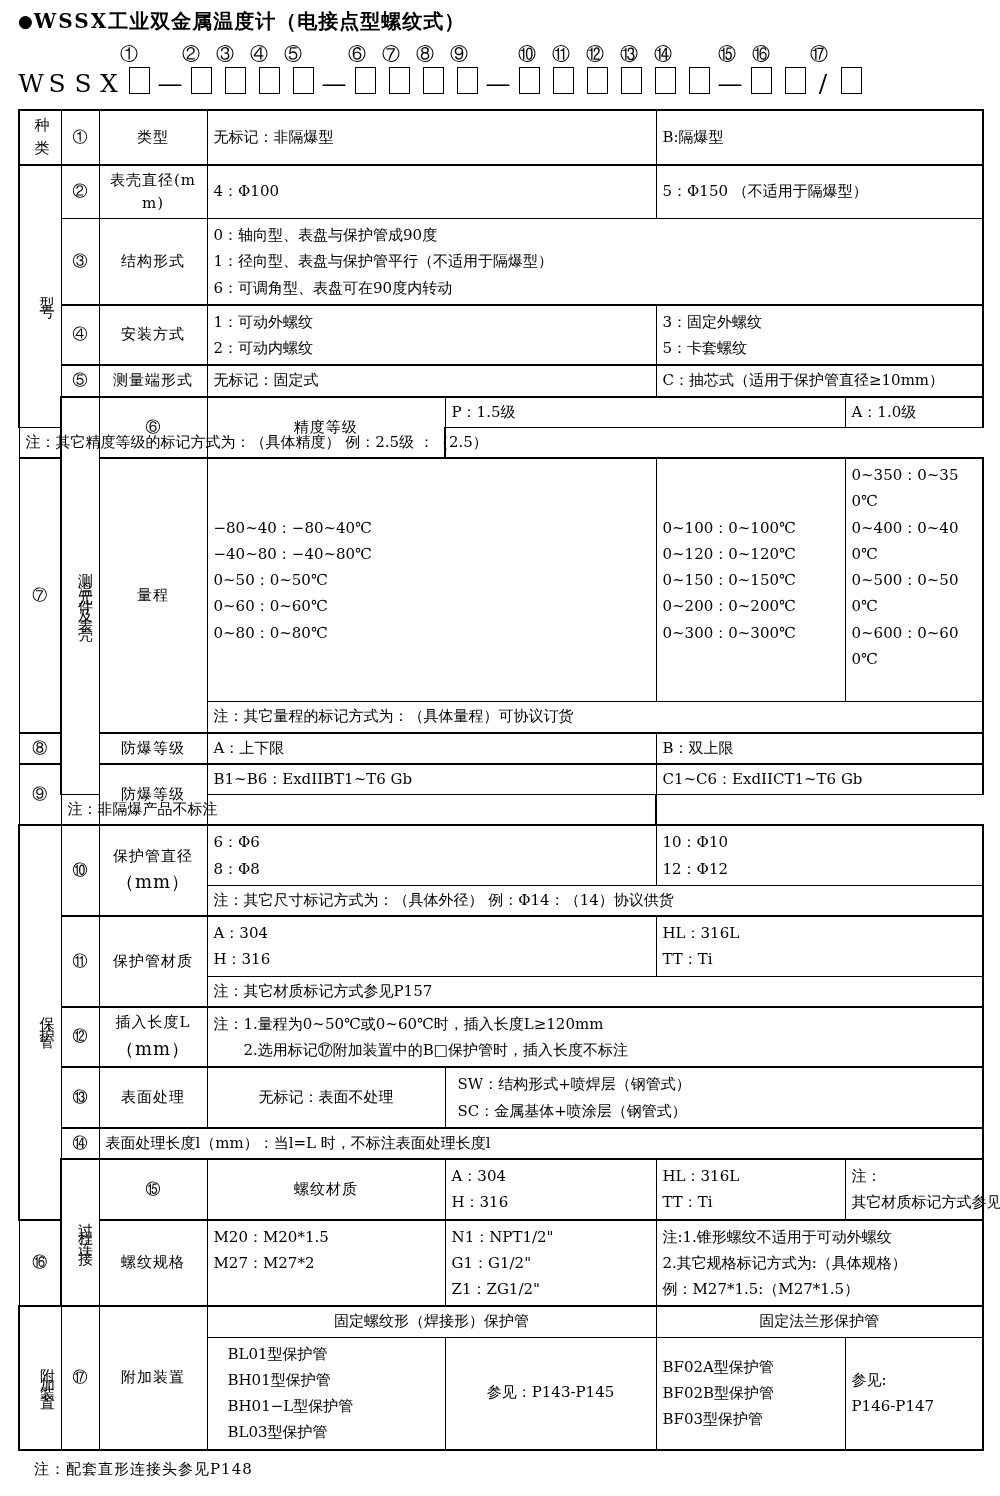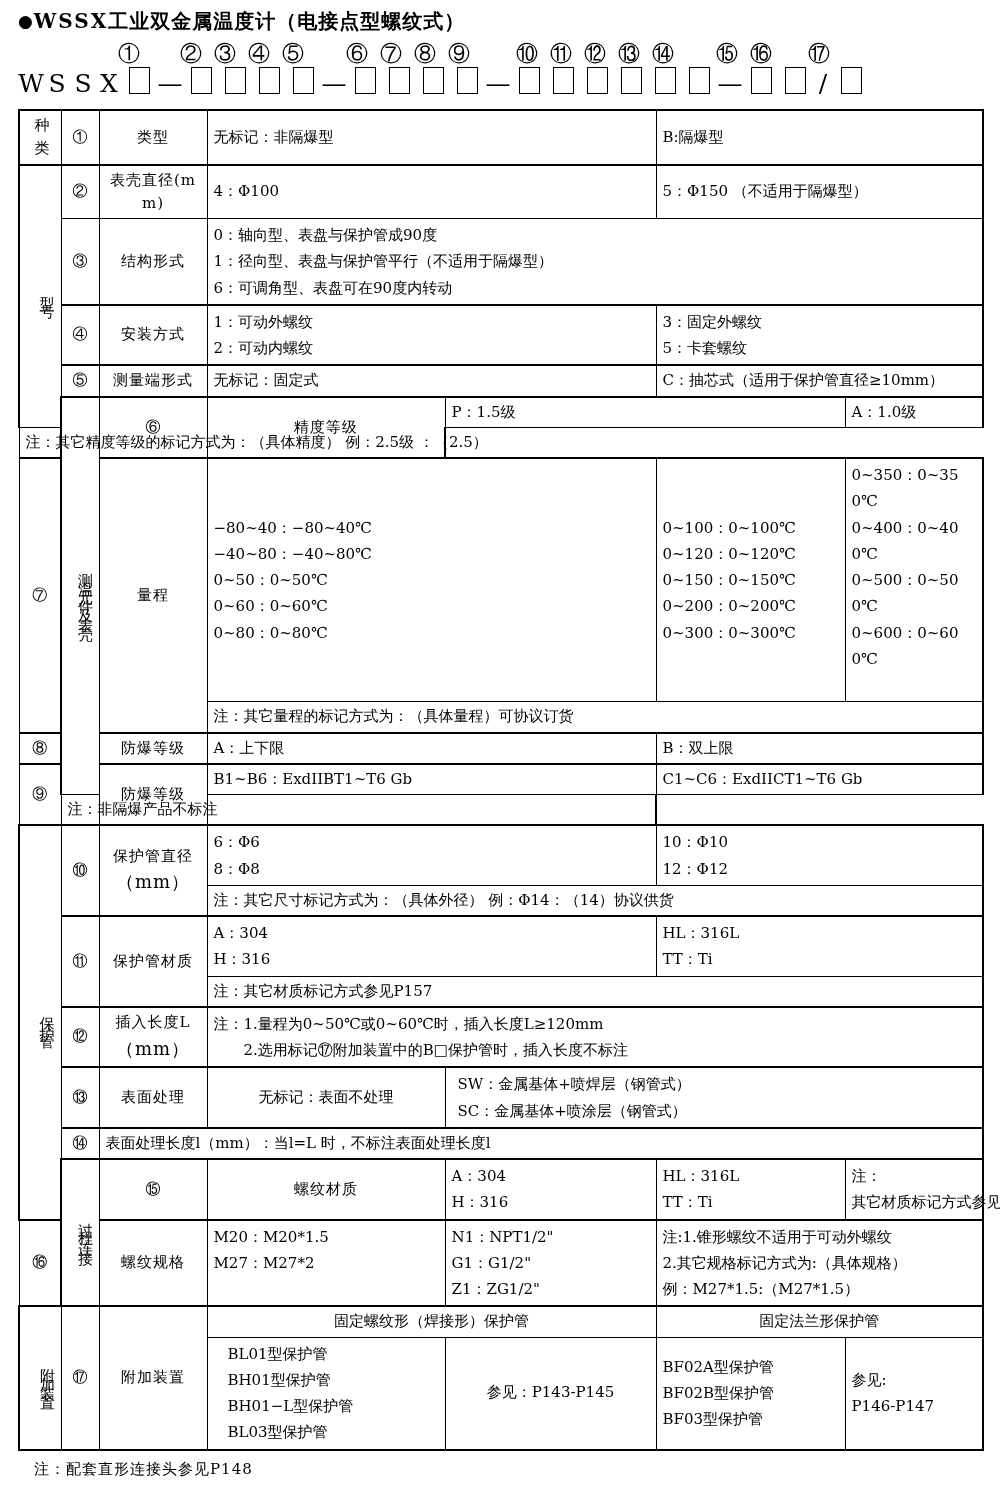--- a/index.html
+++ b/index.html
@@ -14,21 +14,21 @@
   
   .title{
     font-size:20px;font-weight:bold;letter-spacing:1px;
     padding:8px 0 4px 18px;white-space:nowrap;
   }
   .title .bullet{font-size:17px;vertical-align:1px;}
   .title .lat{letter-spacing:2px;}
 
   .codeblock{padding:2px 0 4px 18px;}
   .circrow{
-    font-size:22px;white-space:nowrap;height:26px;line-height:26px;
+    font-size:18px;white-space:nowrap;height:26px;line-height:26px;
     padding-left:96px;
   }
   .circrow span{display:inline-block;text-align:center;}
   .codestr{
     font-size:25px;white-space:nowrap;height:34px;line-height:34px;
     letter-spacing:0;
   }
   .codestr span{display:inline-block;text-align:center;}
 
   
@@ -367,21 +367,21 @@
     </tr>
 
     <tr>
       <td class="num thick-t">⑬</td>
       <td class="nm thick-t">表面处理</td>
       <td class="val thick-t ctr">无标记：表面不处理</td>
       <td class="val thick-t outer-r" colspan="3">
         <table class="inner">
               <tbody>
           <tr>
-                  <td style="padding-left:6px">SW：金属基体+喷焊层（钢管式）</td>
+                  <td style="padding-left:6px">SW：结构形式+喷焊层（钢管式）</td>
                 </tr>
           <tr>
                   <td style="padding-left:6px">SC：金属基体+喷涂层（钢管式）</td>
                 </tr>
         </tbody>
             </table>
       </td>
     </tr>
 
     <tr>

